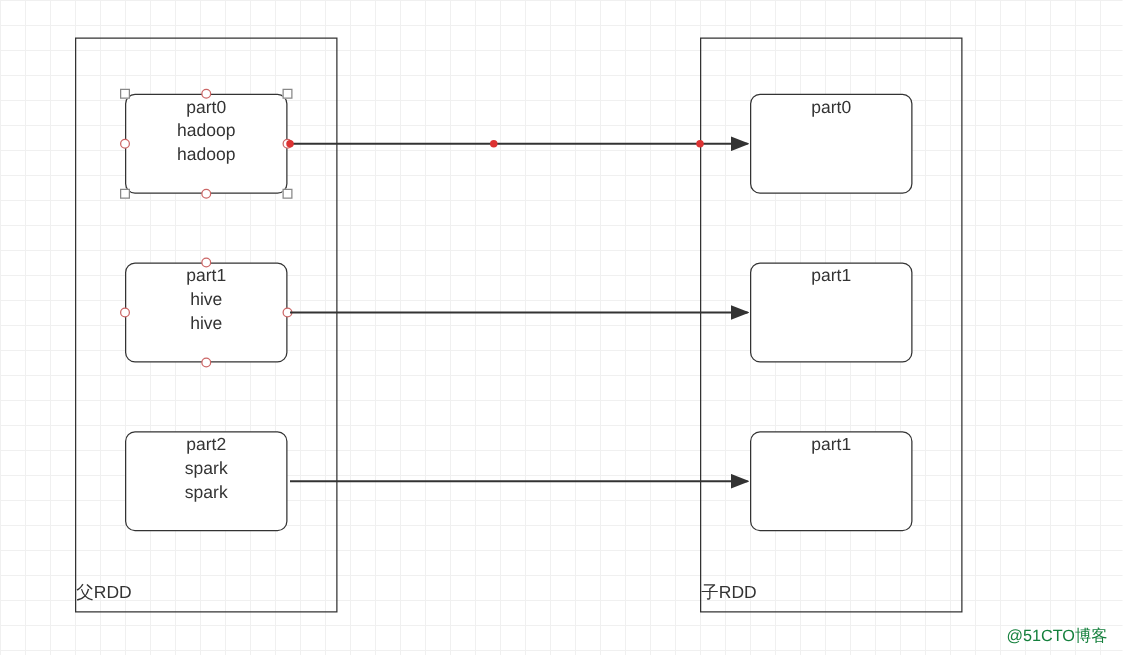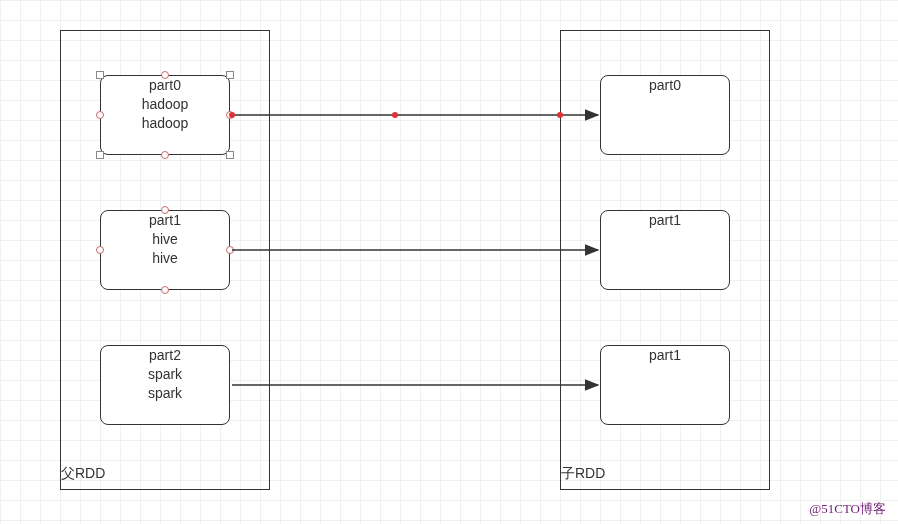--- a/index.html
+++ b/index.html
@@ -64,23 +64,22 @@
       width: 6px;
       height: 6px;
       background: #d33;
       border-radius: 50%;
       transform: translate(-50%, -50%);
     }
     .watermark {
       position: absolute;
       right: 12px;
       bottom: 6px;
-      color: #701a75;
+      color: #15803d;
       font-size: 13px;
-      font-family: Liberation Serif, serif;
     }
     svg.arrows {
       position: absolute;
       left: 0; top: 0;
       width: 898px; height: 524px;
       pointer-events: none;
     }
   </style>
 </head>
 <body>

